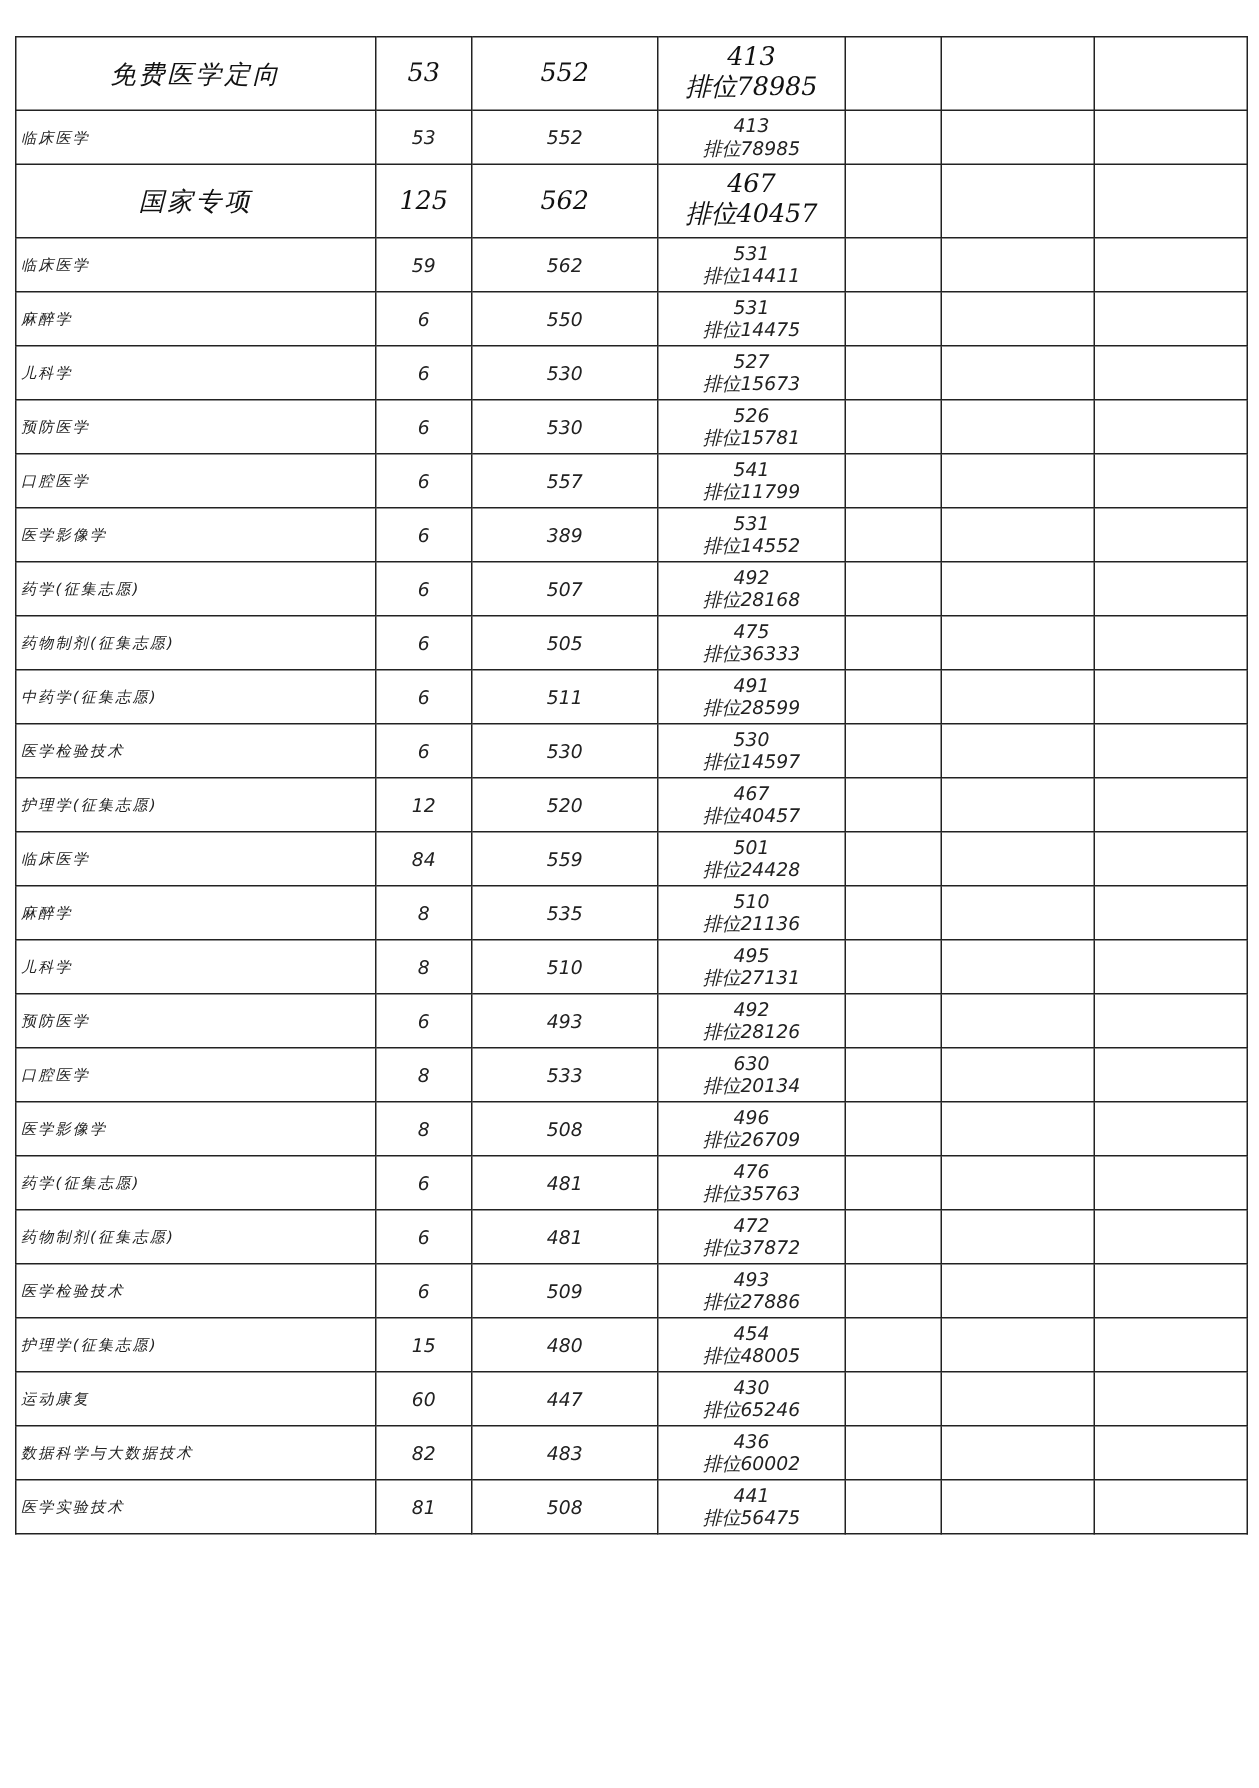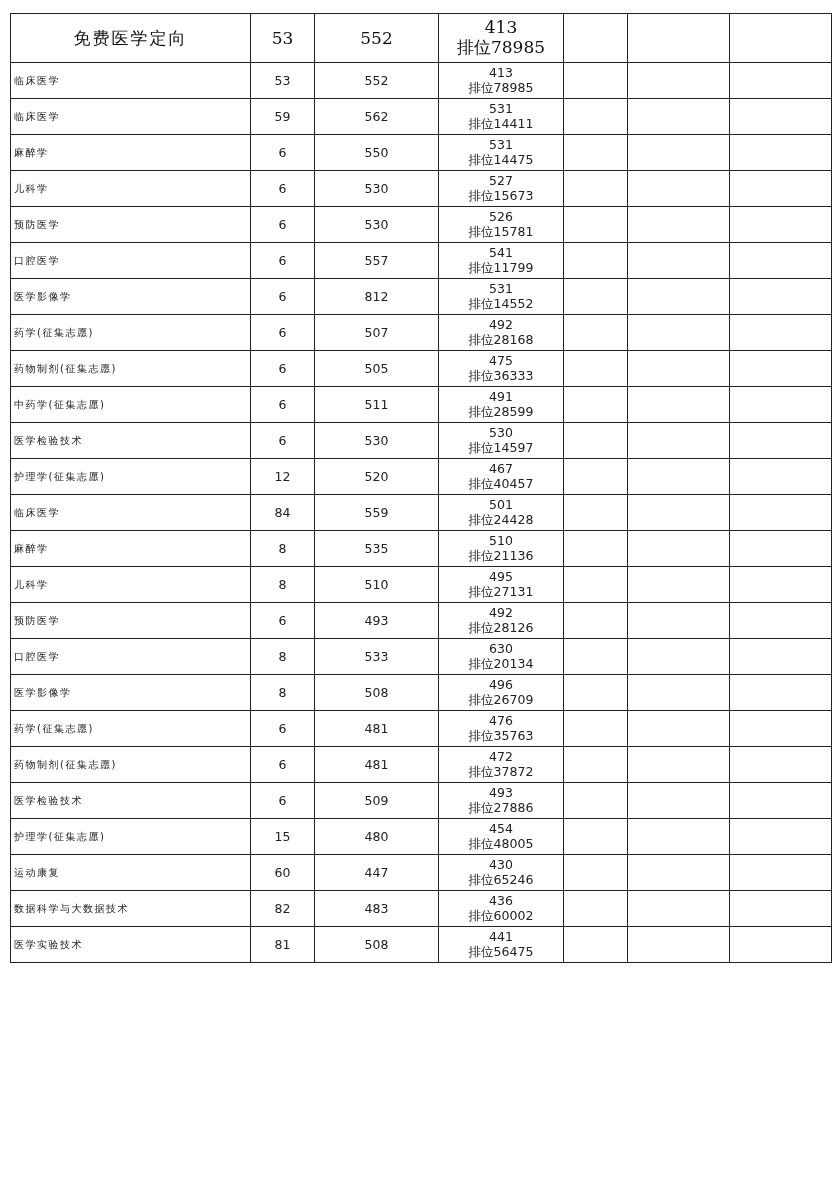--- a/index.html
+++ b/index.html
@@ -1,20 +1,21 @@
 <!DOCTYPE html>
 <html><head>
   <meta charset="utf-8">
   <style>
     html, body { margin: 0; padding: 0; background: #ffffff; }
     body { width: 839px; height: 1192px; position: relative; overflow: hidden; font-family: "DejaVu Serif", serif; color: #111; }
     table.admissions {
-      position: absolute; left: 10px; top: 13px;
+      position: absolute; left: 10px; top: 24px;
       border-collapse: collapse; table-layout: fixed;
       width: 821px;
+      font-style: italic;
     }
     table.admissions td {
       border: 1.5px solid #222;
       padding: 0;
       text-align: center;
       vertical-align: middle;
       overflow: hidden;
       white-space: nowrap;
     }
     col.c-name { width: 240px; }
@@ -74,20 +75,39 @@
         <td>
           <div class="stack">
             <span>413</span>
             <span>排位78985</span>
           </div>
         </td>
         <td class="num"></td>
         <td class="num"></td>
         <td class="num"></td>
       </tr>
+      <tr class="group">
+        <td class="name">国家专项</td>
+        <td class="num">125</td>
+        <td class="num">562</td>
+        <td>
+          <div class="stack">
+            <span>467</span>
+            <span>排位40457</span>
+          </div>
+        </td>
+        <td class="num"></td>
+        <td class="num"></td>
+        <td>
+          <div class="stack">
+            <span></span>
+            <span></span>
+          </div>
+        </td>
+      </tr>
       <tr class="item">
         <td class="name">临床医学</td>
         <td class="num">59</td>
         <td class="num">562</td>
         <td>
           <div class="stack">
             <span>531</span>
             <span>排位14411</span>
           </div>
         </td>
@@ -147,21 +167,21 @@
             <span>排位11799</span>
           </div>
         </td>
         <td class="num"></td>
         <td class="num"></td>
         <td class="num"></td>
       </tr>
       <tr class="item">
         <td class="name">医学影像学</td>
         <td class="num">6</td>
-        <td class="num">812</td>
+        <td class="num">389</td>
         <td>
           <div class="stack">
             <span>531</span>
             <span>排位14552</span>
           </div>
         </td>
         <td class="num"></td>
         <td class="num"></td>
         <td class="num"></td>
       </tr>

